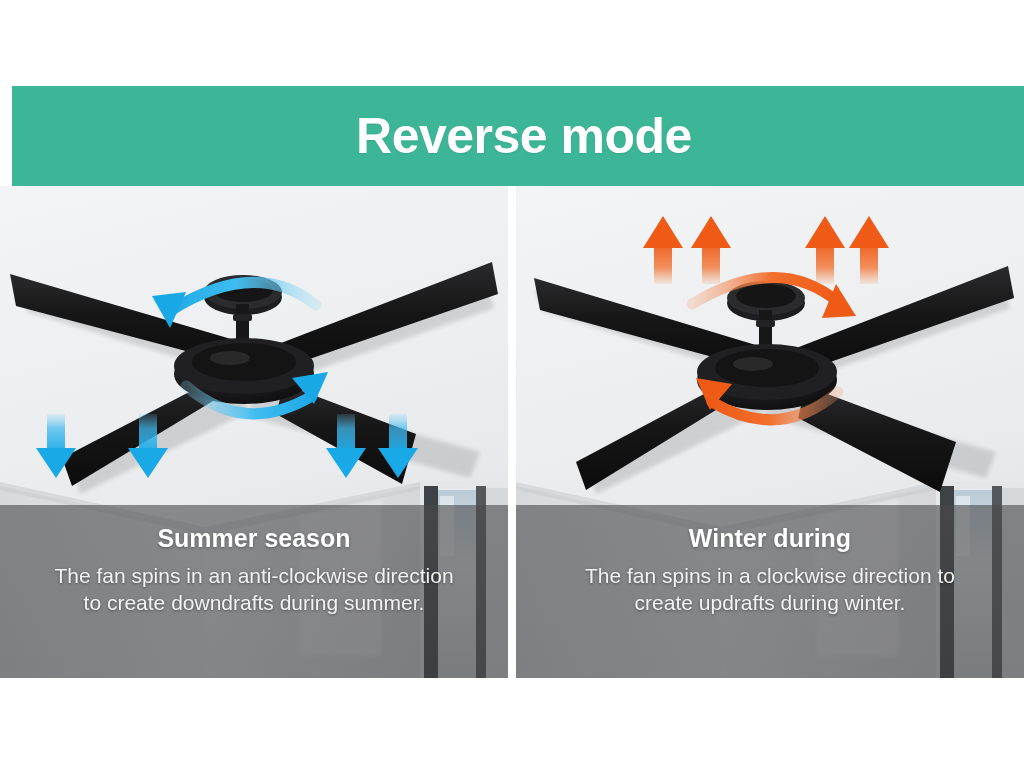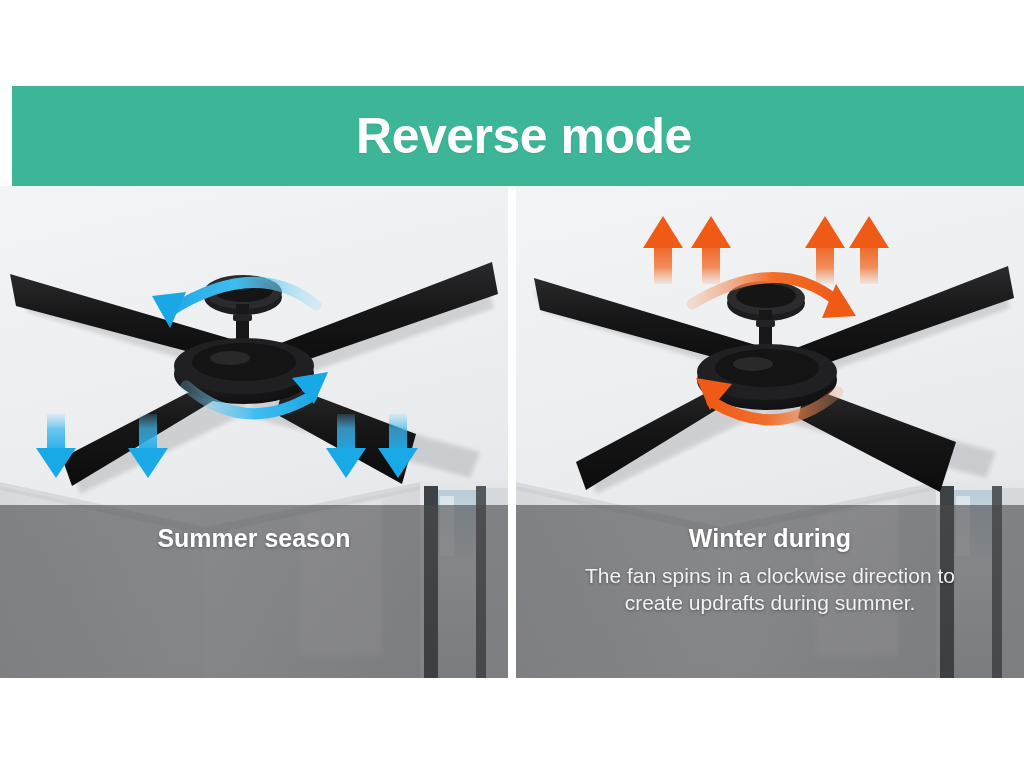--- a/index.html
+++ b/index.html
@@ -309,20 +309,21 @@
           </g>
           <g>
             <rect x="389" y="228" width="18" height="42" fill="url(#blueArrow)"></rect>
             <polygon points="378,262 418,262 398,292" fill="#19a9e7"></polygon>
           </g>
         </g>
       </svg>
 
       <div class="caption">
         <div class="caption-title">Summer season</div>
+        <div class="caption-body">The fan spins in an anti-clockwise direction to create downdrafts during summer.</div>
       </div>
     </div>
 
     <div class="panel-gap"></div>
 
     <div class="panel">
       <svg class="scene" viewBox="0 0 508 492" preserveAspectRatio="none">
         <defs>
           <linearGradient id="ceilR" x1="0" y1="0" x2="0.25" y2="1">
             <stop offset="0%" stop-color="#f3f4f5"></stop>
@@ -484,20 +485,20 @@
           </g>
           <g>
             <rect x="344" y="54" width="18" height="44" fill="url(#orangeArrow)"></rect>
             <polygon points="333,62 373,62 353,30" fill="#EF5B17"></polygon>
           </g>
         </g>
       </svg>
 
       <div class="caption">
         <div class="caption-title">Winter during</div>
-        <div class="caption-body">The fan spins in a clockwise direction to create updrafts during summer.</div>
+        <div class="caption-body">The fan spins in a clockwise direction to create updrafts during winter.</div>
       </div>
     </div>
 
   </div>
 
   <div class="below-strip"></div>
 </div>
 
 </body></html>

